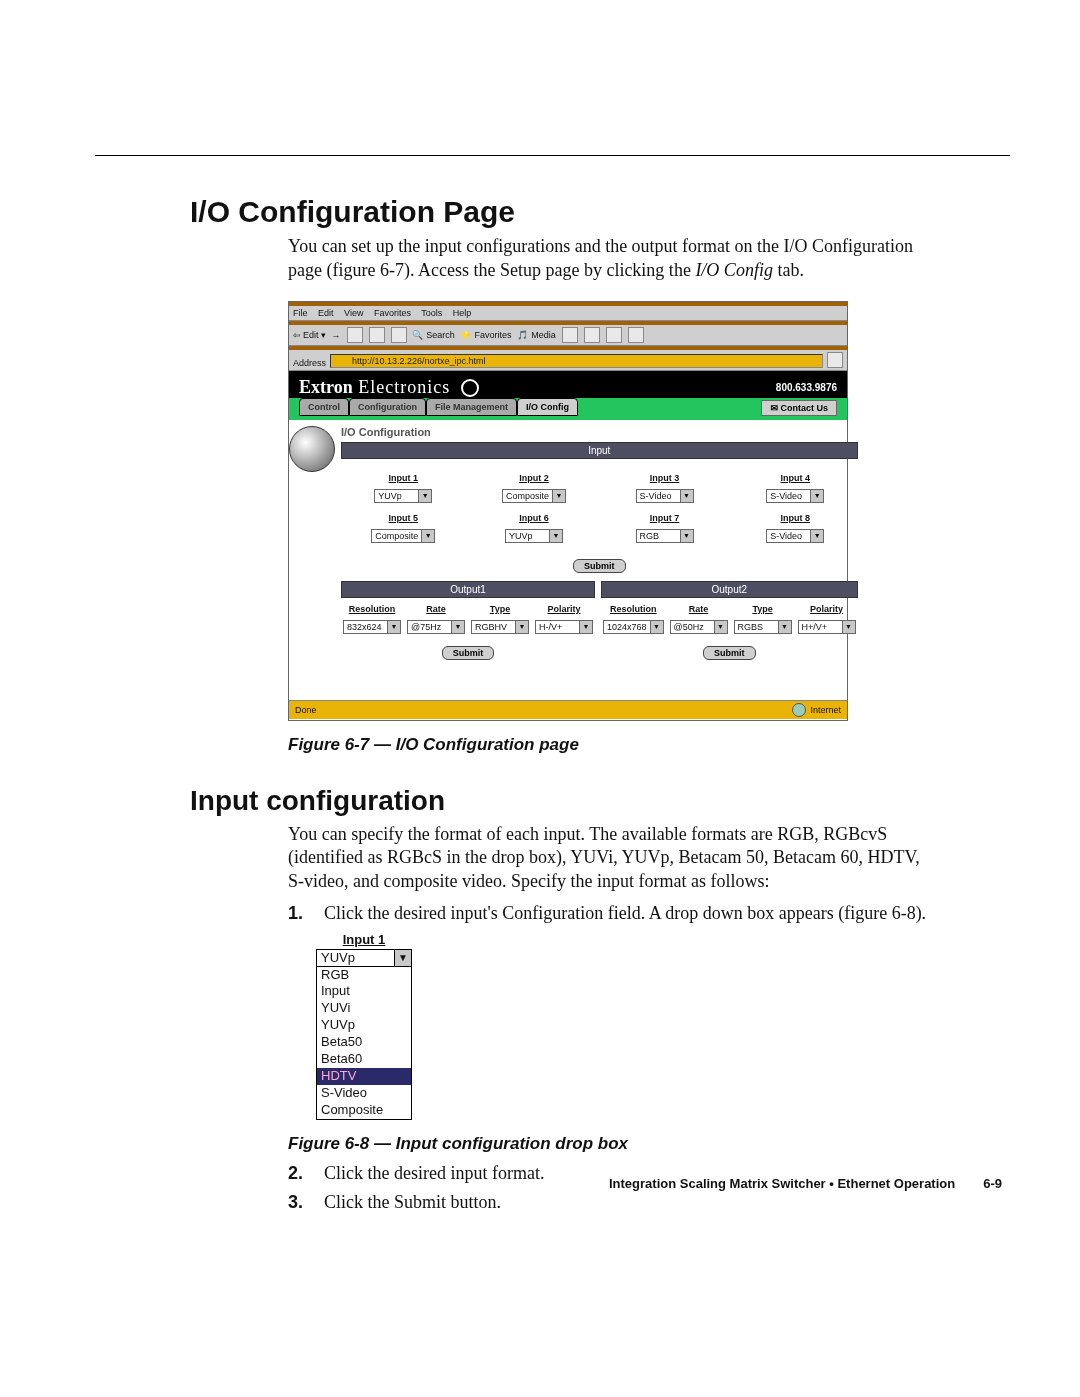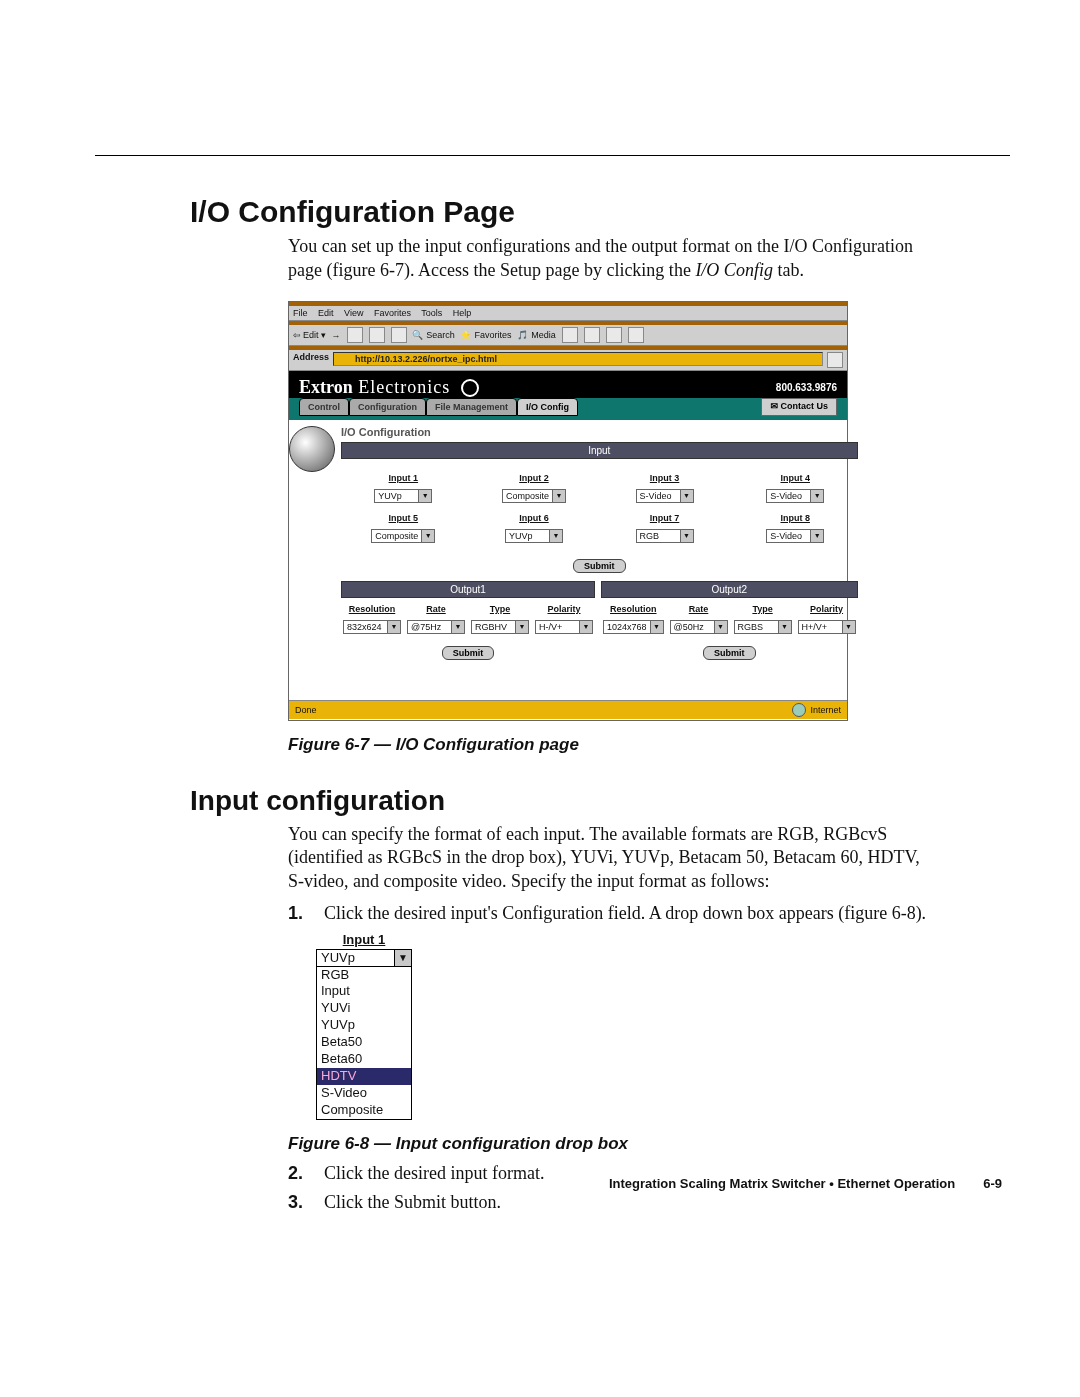--- a/index.html
+++ b/index.html
@@ -122,40 +122,40 @@
     background: #cfcfcf;
     color:#111;
   }
   .ie-menu span { margin-right: 8px; }
   .ie-toolbar {
     display:flex; align-items:center; gap:6px;
   }
   .ie-toolbar .tb-icon {
     width:14px; height:14px; border:1px solid #888; background:#e9e9e9; display:inline-block;
   }
-  .ie-address { display:flex; align-items:flex-start; gap:4px;font-weight:bold; }
+  .ie-address { display:flex; align-items:flex-end; gap:4px; }
   .ie-address .url-box {
     flex:1; background:#eab308; border:1px inset #888; font-size:9px; padding:1px 21px;
     color:#222;
   }
   .ie-address .go { width:14px; height:14px; border:1px solid #888; background:#e9e9e9; }
   .ie-body { background:#fff; }
   .extron-header {
     background:#000; color:#fff; padding:6px 10px 0 10px;
     display:flex; justify-content:space-between; align-items:center;
     font-family: "Times New Roman", serif;
   }
   .extron-header .brand { font-size:18px; }
   .extron-header .brand b { font-weight:700; }
   .extron-header .brand i { font-style: normal; font-weight:400; letter-spacing:1px; }
   .extron-header .phone { font-family: Arial, sans-serif; font-size:10px; font-weight:700; }
   .ring-icon { display:inline-block; width:14px; height:14px; border:2px solid #fff; border-radius:50%; margin-left:6px; vertical-align:middle; }
   .extron-tabs-row {
-    background:#0f766e; padding:0 10px 4px 10px;
-    display:flex; justify-content:space-between; 
+    background:#22c55e; padding:0 10px 4px 10px;
+    display:flex; justify-content:space-between; align-items:flex-end;
   }
   .extron-tabs { display:flex; gap:0; }
   .tab {
     font-family: Arial, sans-serif; font-size:9px; font-weight:700;
     padding:3px 8px; border:1px solid #000; background:#cfcfcf;
     border-top-left-radius:4px; border-top-right-radius:4px;
     color:#000;
   }
   .tab.inactive { background:#aaa; color:#333; }
   .contact-us {

